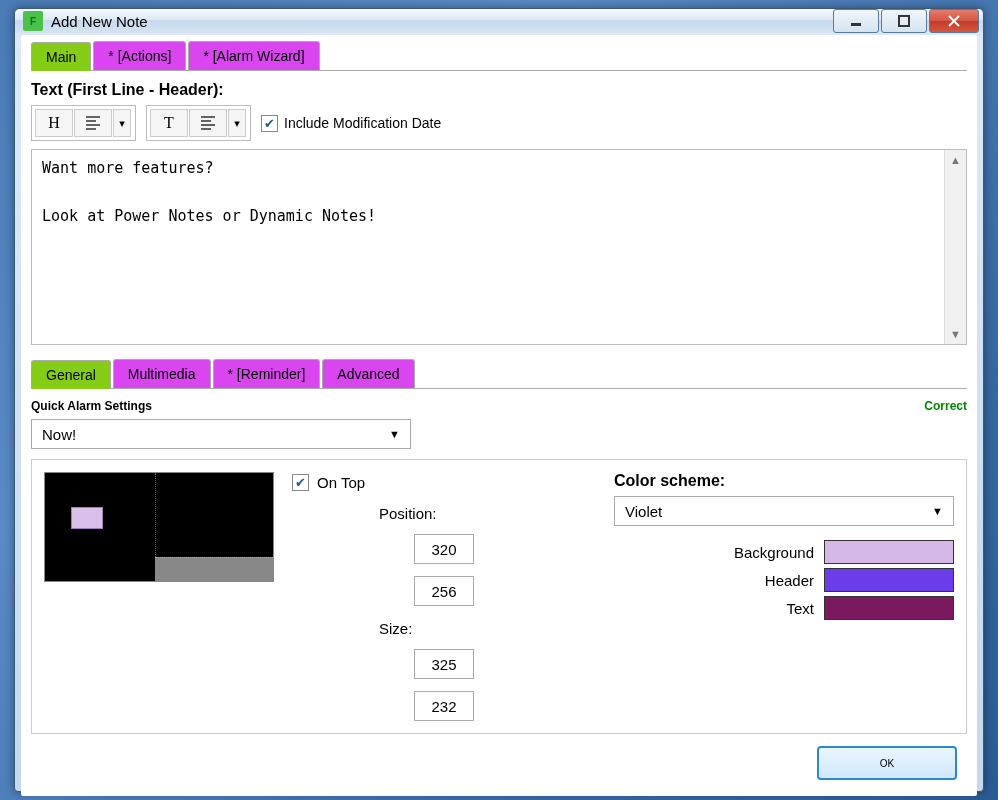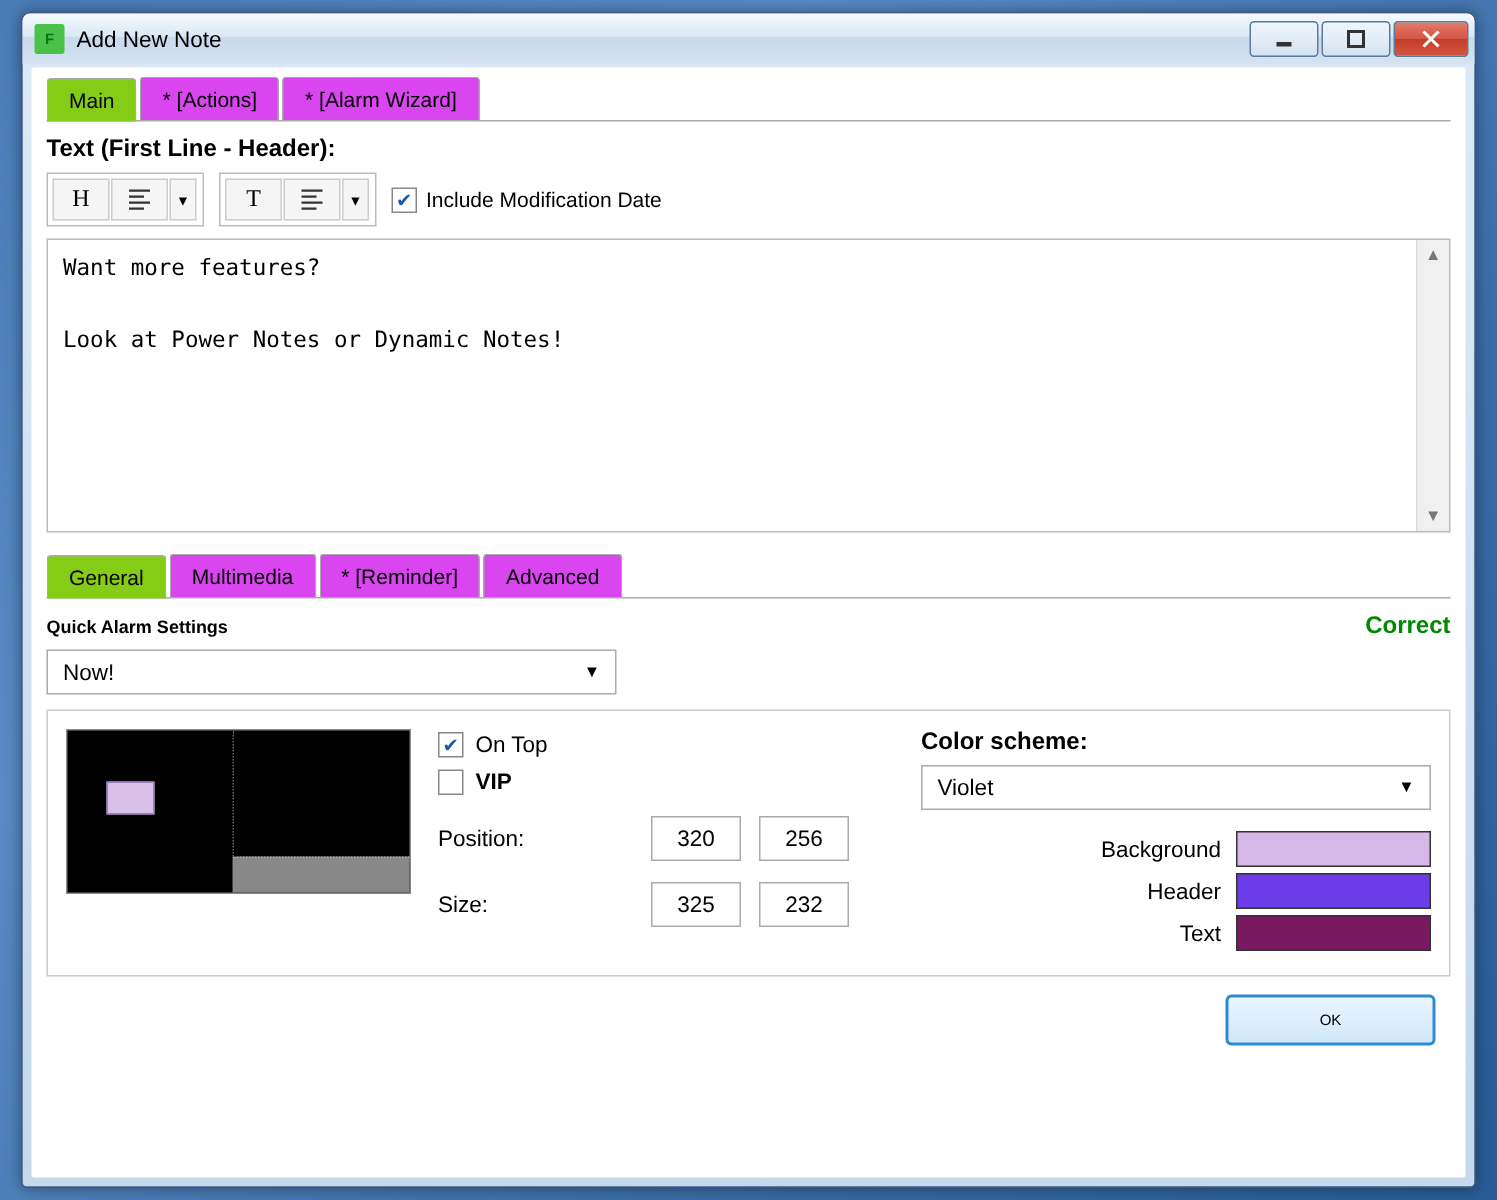--- a/index.html
+++ b/index.html
@@ -151,21 +151,21 @@
   flex-direction:column;
   justify-content:space-between;
   align-items:center;
   padding:4px 0;
   background:#f0f0f0;
 }
 .scroll-arrow { font-size:11px; color:#777; }
 .subtabs-wrap { margin-top: 14px; }
 .quick-row { display:flex; align-items:center; justify-content:space-between; margin:10px 0 6px 0;}
 .qa-label { font-weight:bold; font-size:12px; }
-.correct { color:#008800; font-weight:bold; font-size:16px;text-align:right; }
+.correct { color:#008800; font-weight:bold; font-size:12px;text-align:right; }
 .select {
   width: 380px;
   height: 30px;
   border:1px solid #aaa;
   display:flex;
   align-items:center;
   padding: 0 10px;
   justify-content:space-between;
   font-size:15px;
   cursor:pointer;
@@ -199,21 +199,21 @@
   border-top:1px dotted #aaa;
 }
 .preview .vline {
   position:absolute;
   left:110px; top:0; bottom:24px;
   border-left:1px dotted #666;
 }
 .opts { flex:1; display:flex; flex-direction:column; gap:8px; padding-top:2px;}
 .checkbox-row { display:flex; align-items:center; gap:8px; font-size:15px;}
 .vip { font-weight:bold; }
-.field-row { display:flex; align-items:center; gap:12px; margin-top:6px;}
+.field-row { display:flex; align-items:center; gap:12px; margin-top:6px;flex-direction:column;}
 .field-label { width:130px; font-size:15px; }
 .small-input {
   width:60px; height:30px;
   border:1px solid #aaa;
   text-align:center;
   font-size:15px;
   outline:none;
 }
 .color-col { width:340px; }
 .color-title { font-weight:bold; font-size:16px; margin-bottom:6px; }
@@ -340,24 +340,20 @@
           <div class="note-mini"></div>
           <div class="vline"></div>
           <div class="tray"></div>
         </div>
 
         <div class="opts">
           <div class="checkbox-row">
             <div class="cb">✔</div>
             <span>On Top</span>
           </div>
-          <div class="checkbox-row">
-            <div class="cb"></div>
-            <span class="vip">VIP</span>
-          </div>
           <div class="field-row">
             <span class="field-label">Position:</span>
             <input class="small-input" value="320" style="">
             <input class="small-input" value="256" style="">
           </div>
           <div class="field-row">
             <span class="field-label">Size:</span>
             <input class="small-input" value="325" style="">
             <input class="small-input" value="232" style="">
           </div>

